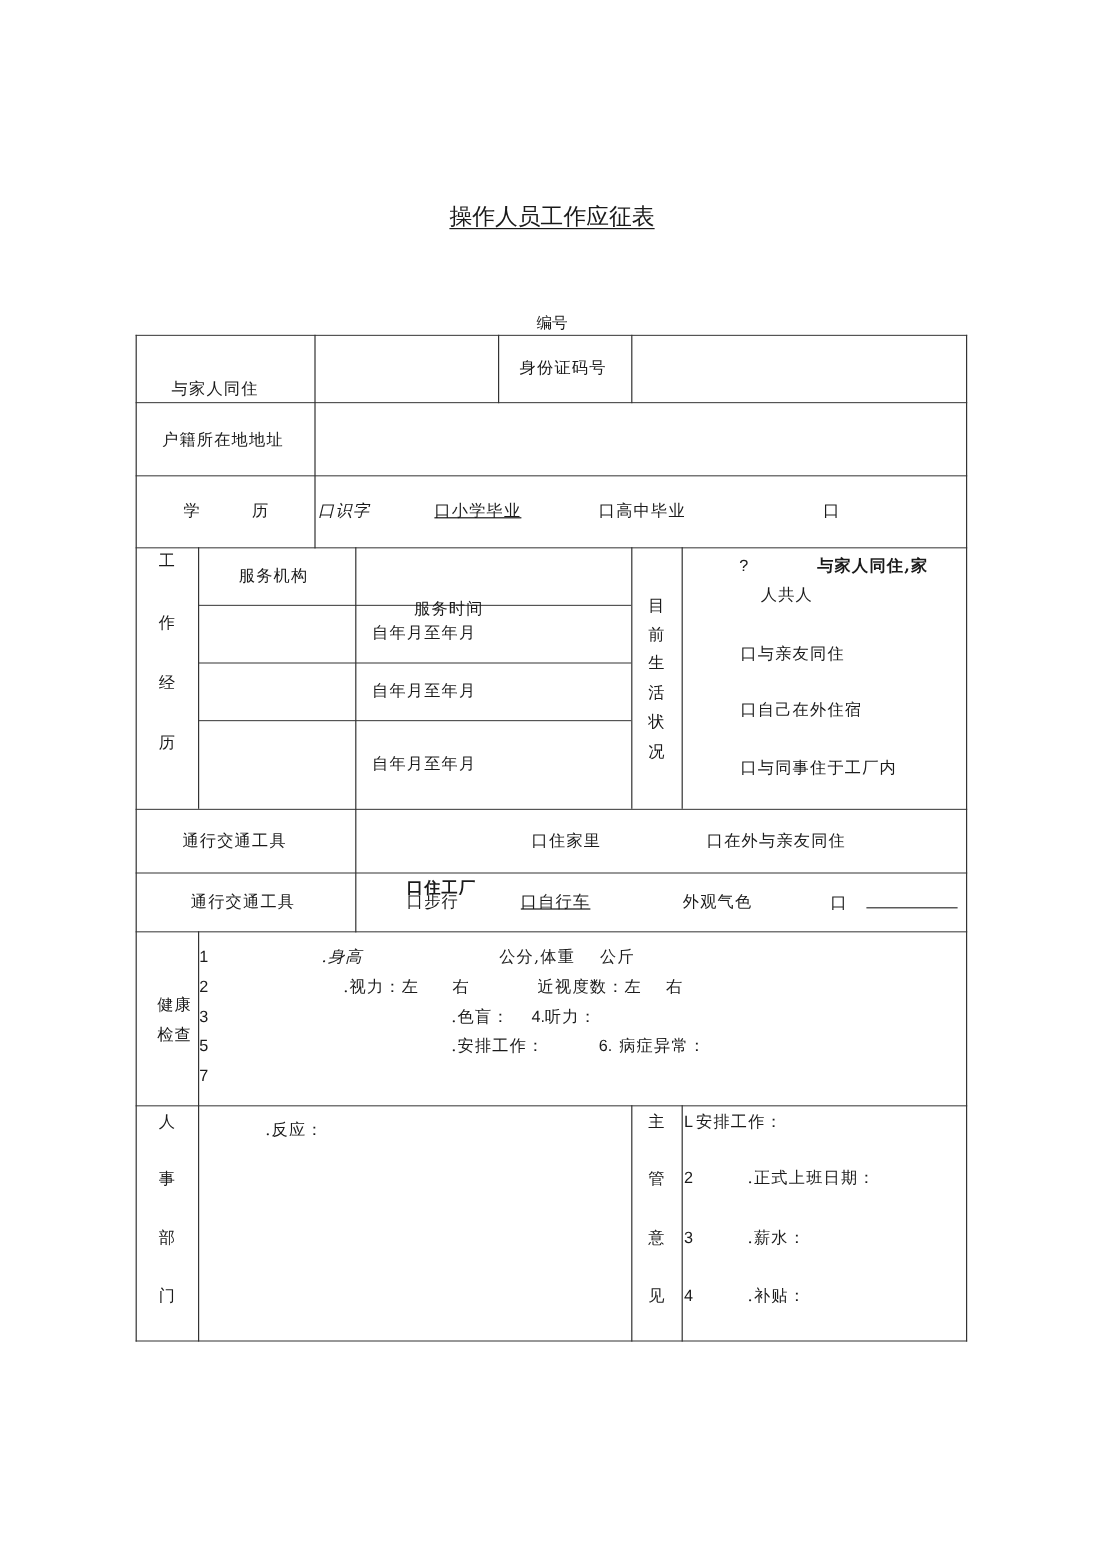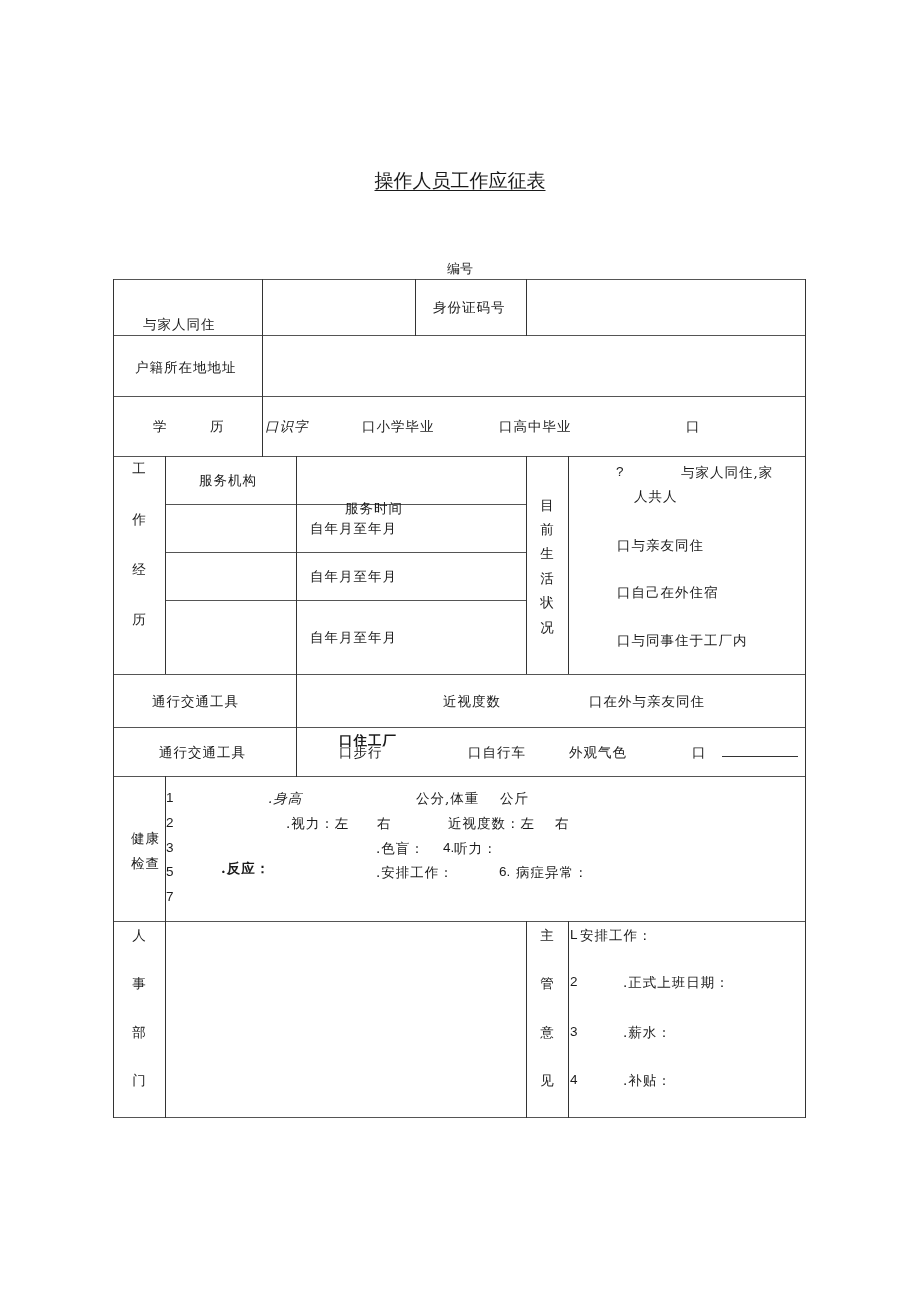--- a/index.html
+++ b/index.html
@@ -62,21 +62,21 @@
 <div class="field" style="left:265px; top:282px; width:148px; height:52px;"></div>
 <div class="t" style="left:433px; top:299px;">身份证码号</div>
 <div class="field" style="left:529px; top:282px; width:274px; height:52px;"></div>
 
 <div class="t" style="left:135px; top:359px;">户籍所在地地址</div>
 <div class="field" style="left:265px; top:338px; width:538px; height:56px;"></div>
 
 <div class="t" style="left:153px; top:418px;">学</div>
 <div class="t" style="left:210px; top:418px;">历</div>
 <div class="t" style="left:265px; top:418px;font-style:italic;">口识字</div>
-<div class="t" style="left:362px; top:418px;">口小学毕业</div>
+<div class="t" style="left:362px; top:418px;text-decoration:underline;">口小学毕业</div>
 <div class="t" style="left:499px; top:418px;">口高中毕业</div>
 <div class="t" style="left:686px; top:418px;">口</div>
 
 <div class="vert" style="left:131px; top:460px;">工</div>
 <div class="vert" style="left:131px; top:511px;">作</div>
 <div class="vert" style="left:131px; top:561px;">经</div>
 <div class="vert" style="left:131px; top:611px;">历</div>
 
 <div class="t" style="left:199px; top:472px;">服务机构</div>
 <div class="t" style="left:345px; top:500px;">服务时间</div>
@@ -89,34 +89,34 @@
 <div class="t" style="left:310px; top:629px;">自年月至年月</div>
 
 <div class="vert" style="left:539px; top:497px;">目</div>
 <div class="vert" style="left:539px; top:521px;">前</div>
 <div class="vert" style="left:539px; top:545px;">生</div>
 <div class="vert" style="left:539px; top:570px;">活</div>
 <div class="vert" style="left:539px; top:594px;">状</div>
 <div class="vert" style="left:539px; top:619px;">况</div>
 
 <div class="t num" style="left:616px; top:464px;">?</div>
-<div class="t" style="left:681px; top:464px;">与家人同住,家</div>
+<div class="t" style="left:681px; top:464px;font-weight:bold;">与家人同住,家</div>
 <div class="t" style="left:634px; top:488px;"><span style="">人共</span><span>人</span></div>
 <div class="t" style="left:617px; top:537px;">口与亲友同住</div>
 <div class="t" style="left:617px; top:584px;">口自己在外住宿</div>
 <div class="t" style="left:617px; top:632px;">口与同事住于工厂内</div>
 
 <div class="t" style="left:152px; top:693px;">通行交通工具</div>
 <div class="t" style="left:339px; top:732px;font-weight:bold;">口住工厂</div>
-<div class="t" style="left:443px; top:693px;">近视度数</div>
+<div class="t" style="left:443px; top:693px;">口住家里</div>
 <div class="t" style="left:589px; top:693px;">口在外与亲友同住</div>
 
 <div class="t" style="left:159px; top:744px;">通行交通工具</div>
 <div class="t" style="left:339px; top:744px;">口步行</div>
-<div class="t" style="left:468px; top:744px;">口自行车</div>
+<div class="t" style="left:434px; top:744px;text-decoration:underline;">口自行车</div>
 <div class="t" style="left:569px; top:744px;">外观气色</div>
 <div class="t" style="left:692px; top:744px;"><span>口</span>&nbsp;&nbsp;&nbsp;<span class="underline-blank"></span></div>
 
 <div class="t" style="left:131px; top:830px;">健康</div>
 <div class="t" style="left:131px; top:855px;">检查</div>
 
 <div class="t num" style="left:166px; top:790px;">1</div>
 <div class="t" style="left:268px; top:790px;font-style:italic;">.身高</div>
 <div class="t" style="left:416px; top:790px;">公分,体重</div>
 <div class="t" style="left:500px; top:790px;">公斤</div>
@@ -131,21 +131,21 @@
 <div class="t" style="left:376px; top:840px;">.色盲：</div>
 <div class="t num" style="left:443px; top:840px;">4.</div>
 <div class="t" style="left:454px; top:840px;">听力：</div>
 
 <div class="t num" style="left:166px; top:864px;">5</div>
 <div class="t" style="left:376px; top:864px;">.安排工作：</div>
 <div class="t num" style="left:499px; top:864px;">6.</div>
 <div class="t" style="left:516px; top:864px;">病症异常：</div>
 
 <div class="t num" style="left:166px; top:889px;">7</div>
-<div class="t" style="left:221px; top:860px;font-weight:bold;">.反应：</div>
+<div class="t" style="left:221px; top:934px;">.反应：</div>
 
 <div class="vert" style="left:131px; top:927px;">人</div>
 <div class="vert" style="left:131px; top:975px;">事</div>
 <div class="vert" style="left:131px; top:1024px;">部</div>
 <div class="vert" style="left:131px; top:1072px;">门</div>
 <div class="field" style="left:168px; top:924px; width:356px; height:192px;"></div>
 
 <div class="vert" style="left:539px; top:927px;">主</div>
 <div class="vert" style="left:539px; top:975px;">管</div>
 <div class="vert" style="left:539px; top:1024px;">意</div>

